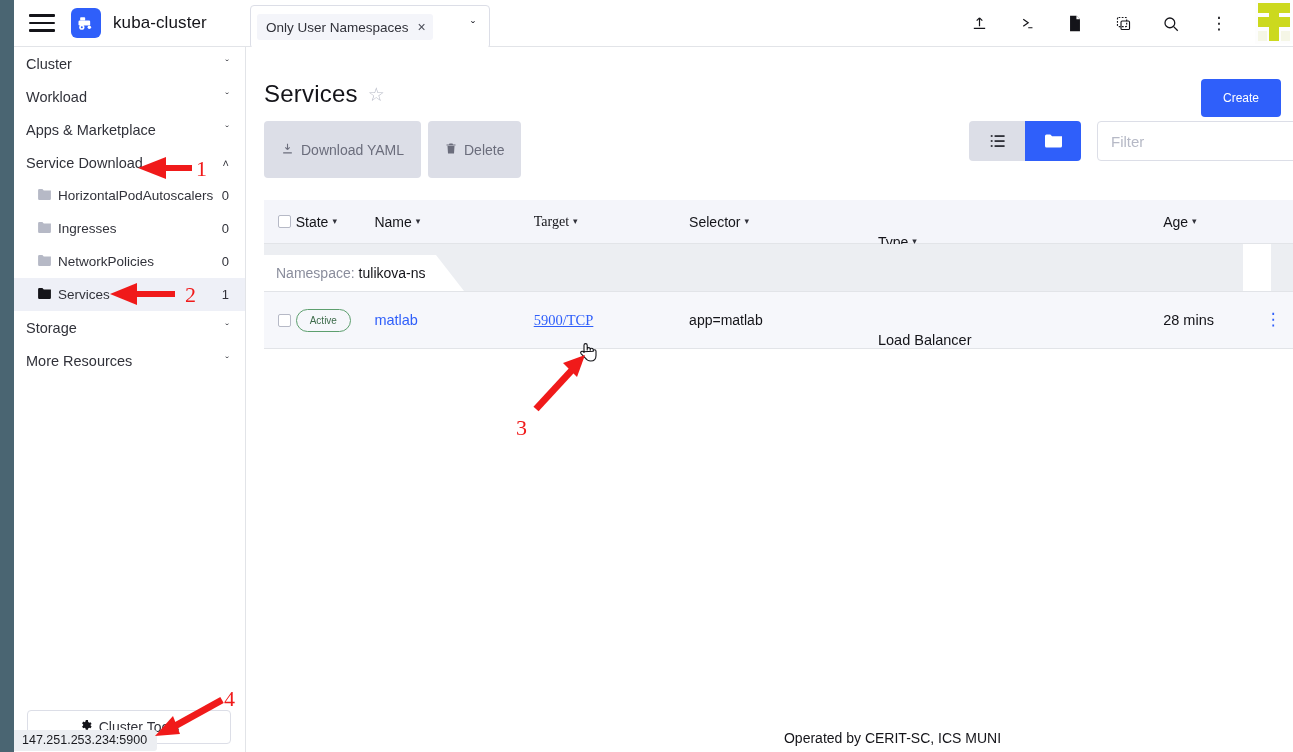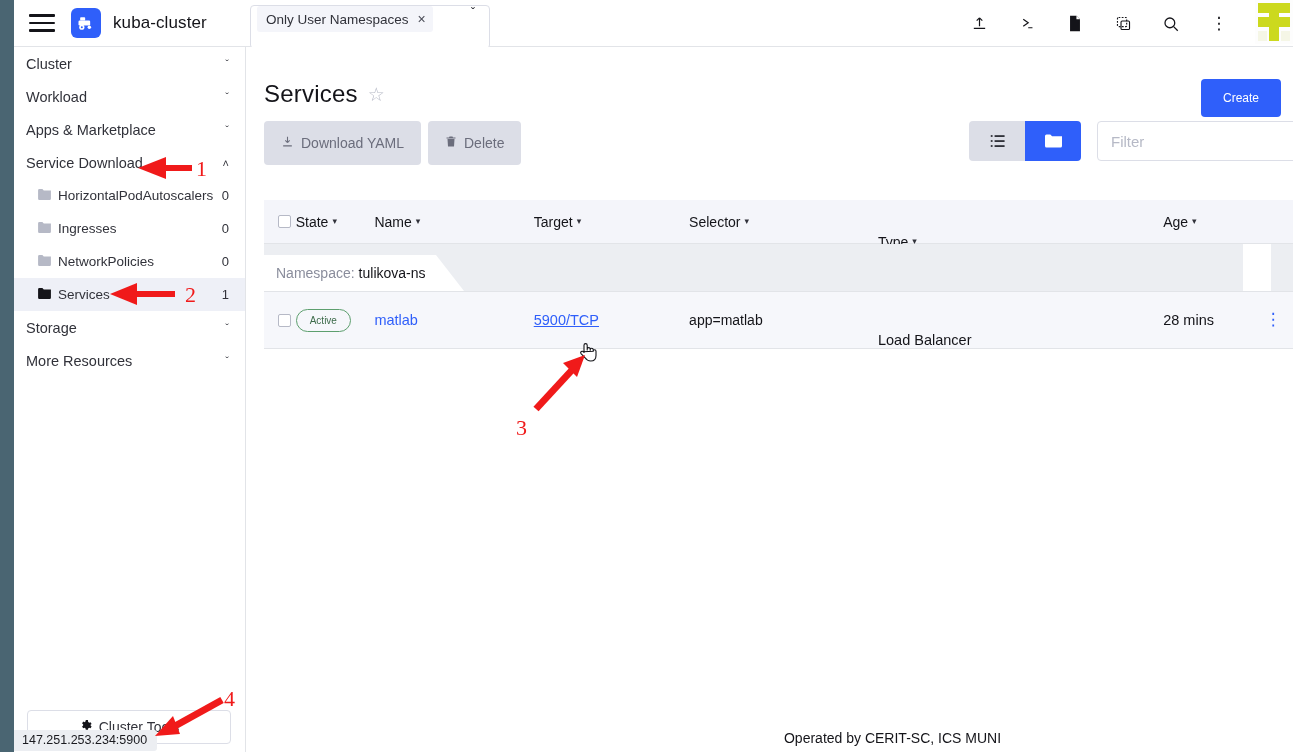--- a/index.html
+++ b/index.html
@@ -35,21 +35,21 @@
     display: flex; align-items: center; justify-content: center; flex: 0 0 auto;
   }
   .cluster-name {
     margin-left: 12px; font-size: 17px; color: #141419; letter-spacing: .1px;
     white-space: nowrap;
   }
 
   .ns-select {
     position: absolute; left: 236px; top: 5px; width: 240px; height: 44px;
     border: 1px solid #dcdee7; border-radius: 4px; background: #fff;
-    display: flex; padding: 0 6px; gap: 32px;
+    display: flex; align-items: center; padding: 0 6px; gap: 32px;
   }
   .ns-pill {
     background: #f4f5fa; border-radius: 3px; height: 26px;
     display: flex; align-items: center; padding: 0 7px 0 9px;
     font-size: 13.5px; color: #31323a; white-space: nowrap;
   }
   .ns-pill .x { margin-left: 9px; color: #4a4c57; font-size: 14px; cursor: pointer; line-height: 1; }
   .ns-caret { margin-left: auto; margin-right: 8px; color: #2b2c34; font-size: 12px; }
 
   .header-actions {
@@ -113,21 +113,21 @@
   .star { margin-left: 10px; color: #b6b9c6; font-size: 19px; cursor: pointer; }
   .create-btn {
     position: absolute; right: 12px; top: 32px;
     background: #2f5ffa; color: #fff; border: none; border-radius: 4px;
     height: 38px; padding: 0 22px; font-size: 12px; cursor: pointer;
     font-family: "Liberation Sans", sans-serif;
   }
 
   .toolbar { position: relative; height: 56px; margin-top: 12px; }
   .tb-btn {
-    position: absolute; top: 0; height: 44px; border: none; border-radius: 4px;
+    position: absolute; top: 0; height: 57px; border: none; border-radius: 4px;
     background: #dcdee7; color: #6b6d7c; font-size: 14px; cursor: pointer;
     display: flex; align-items: center; gap: 7px; padding: 0 17px;
     font-family: "Liberation Sans", sans-serif;
   }
   #dl-yaml { left: 18px; }
   #del-btn { left: 182px; }
 
   .view-toggle {
     position: absolute; right: 212px; top: 0; display: flex;
     border-radius: 4px; overflow: hidden;
@@ -154,21 +154,21 @@
     background: #f4f5fa; border-bottom: 1px solid #e2e4e8;
     font-size: 14px; color: #141419;
   }
   .cb {
     width: 13px; height: 13px; border: 1px solid #b6b9c6; border-radius: 2px;
     background: #fff; flex: 0 0 auto; cursor: pointer;
   }
   .col-cb   { width: 32px; padding-left: 14px; display: flex; align-items: center; }
   .col-state{ width: 80px; }
   .col-name { width: 162px; }
-  .col-tgt  { width: 158px; }
+  .col-tgt  { width: 158px; font-family: Liberation Serif, serif; }
   .col-sel  { width: 192px; }
   .col-type { width: 290px; margin-top: 40px; }
   .col-age  { width: 92px; }
   .col-kebab{ width: 40px; display: flex; justify-content: center; }
   .sortable { display: inline-flex; align-items: center; gap: 4px; cursor: pointer; }
   .sortable .sv { font-size: 9px; color: #31323a; line-height: .9; display:flex; flex-direction:column; }
 
   .ns-band {
     position: relative; height: 48px; background: #eceef2;
     border-bottom: 1px solid #e2e4e8; overflow: hidden;

